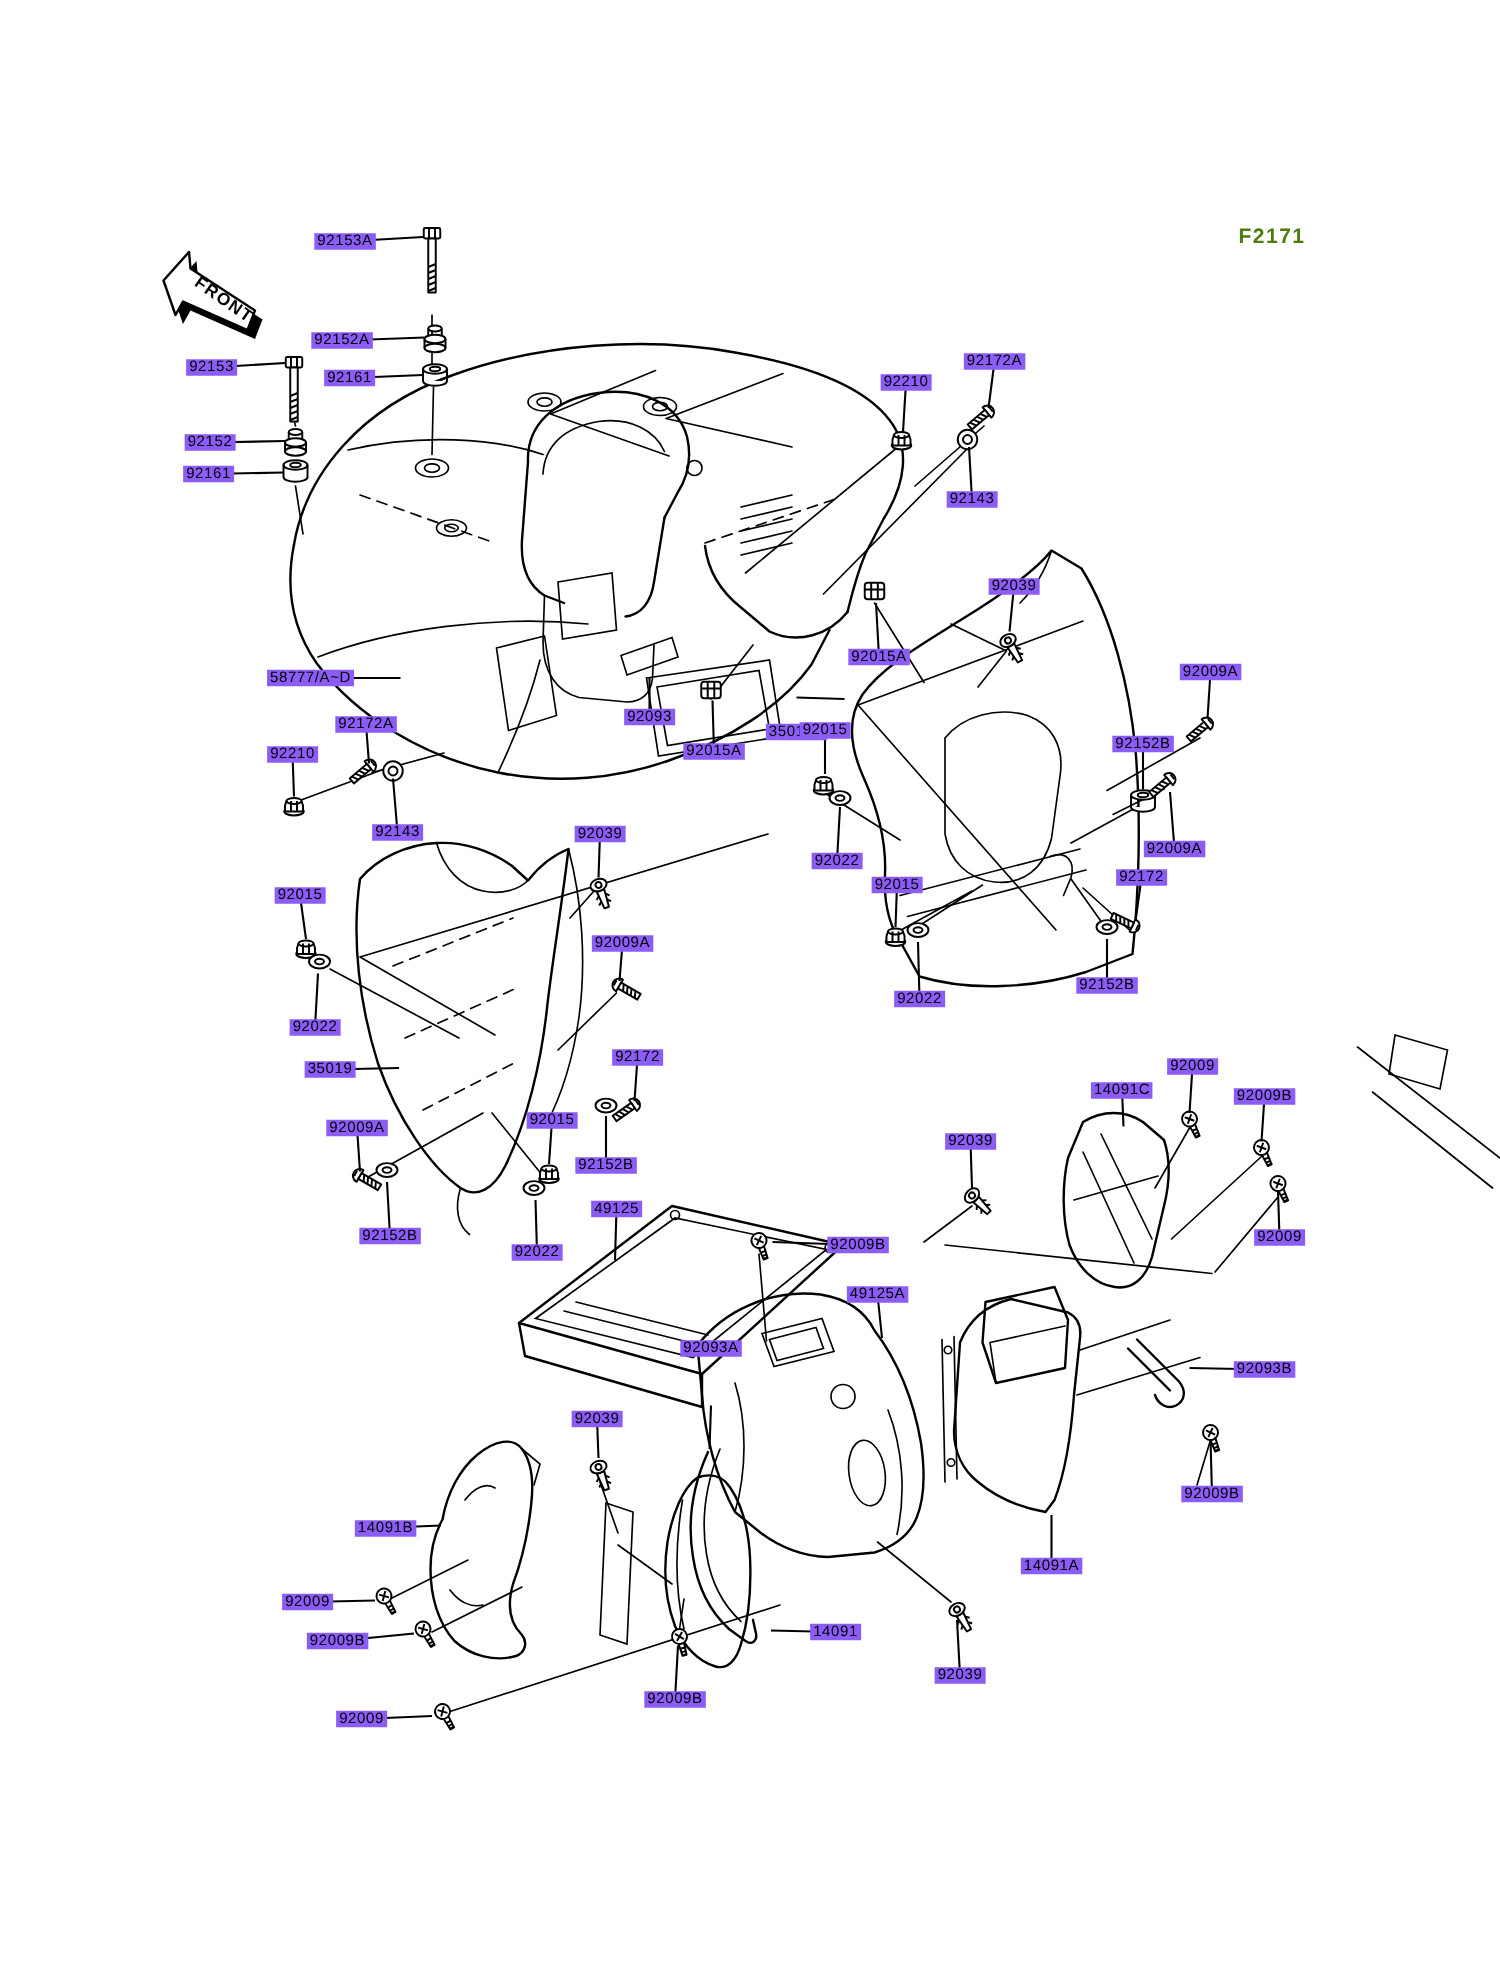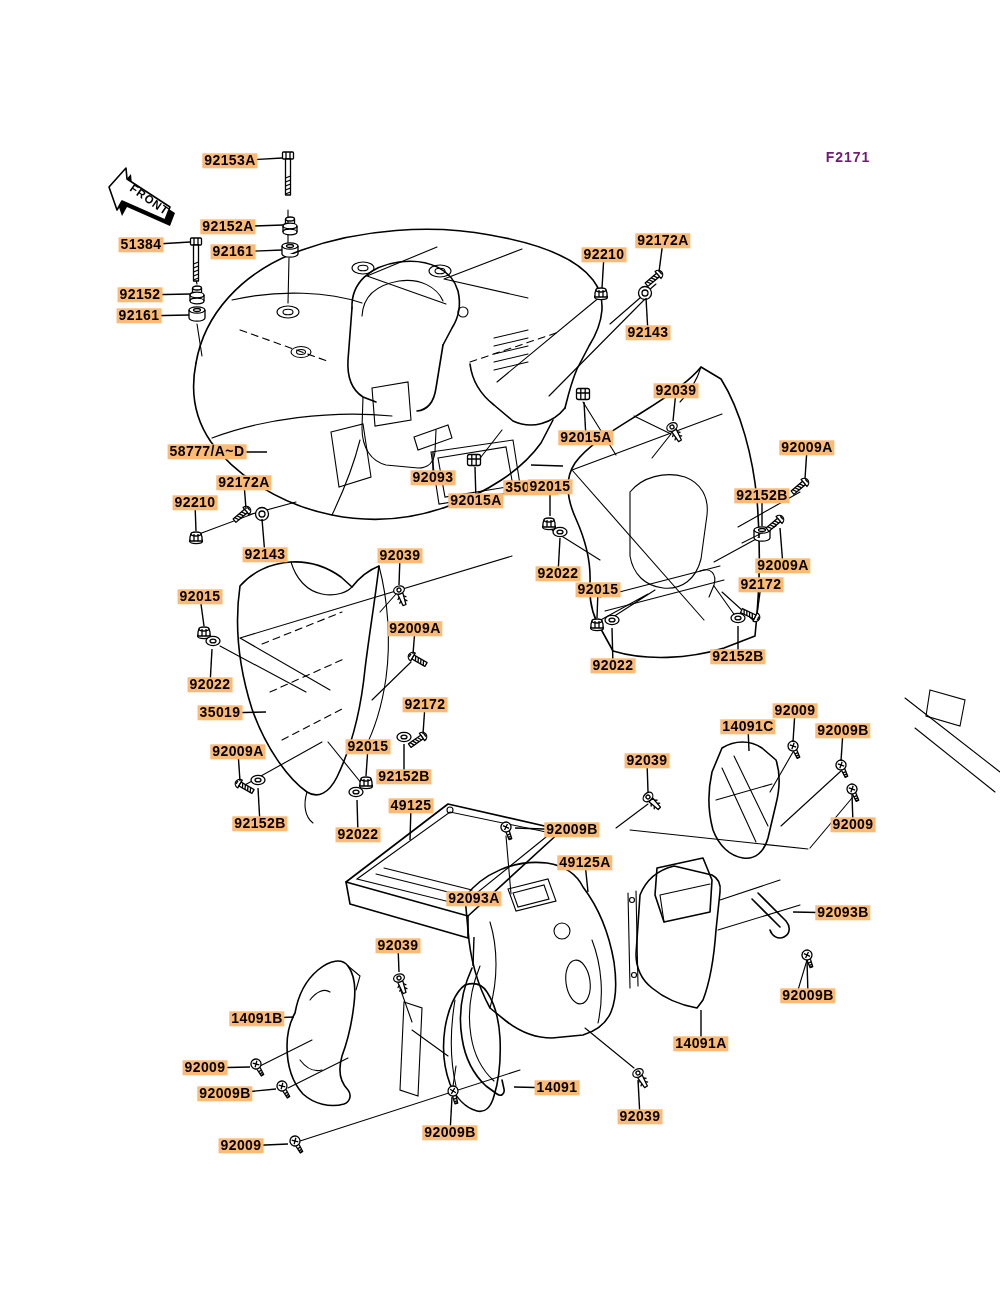--- a/index.html
+++ b/index.html
@@ -5,24 +5,24 @@
   html,body{margin:0;padding:0;background:#fff;}
   #stage{position:relative;width:1000px;height:1309px;background:#ffffff;overflow:hidden;
          font-family:"Liberation Sans",sans-serif;}
   #art{position:absolute;left:0;top:0;}
   .ln{stroke:#000;stroke-width:1.6;fill:none;stroke-linecap:round;stroke-linejoin:round;}
   .thin{stroke:#000;stroke-width:1.1;fill:none;stroke-linecap:round;}
   .dash{stroke-dasharray:7 5;}
   .sym{stroke:#000;stroke-width:1.3;fill:#fff;stroke-linejoin:round;}
   #leader-layer line{stroke:#000;stroke-width:1.4;}
   #label-layer{position:absolute;left:0;top:0;width:100%;height:100%;pointer-events:none;}
-  .part-label{position:absolute;transform:translate(-50%,-50%);font-weight:700;font-size:14px;
-              letter-spacing:.4px;color:#000;background:#fdba74;padding:0 2px;white-space:nowrap;line-height:1.1;}
+  .part-label{position:absolute;transform:translate(-50%,-50%);font-weight:400;font-size:10px;
+              letter-spacing:.4px;color:#000;background:#8b5cf6;padding:0 2px;white-space:nowrap;line-height:1.1;}
   .figure-code{position:absolute;transform:translate(-50%,-50%);font-weight:700;font-size:14px;
-              letter-spacing:1px;color:#701a75;}
+              letter-spacing:1px;color:#4d7c0f;}
   .front-text{font-weight:700;font-size:11.5px;letter-spacing:1px;fill:#000;}
 </style>
 </head>
 <body>
 
 <div id="stage">
 
   <svg id="art" width="1000" height="1309" viewBox="0 0 1000 1309" xmlns="http://www.w3.org/2000/svg">
 
     <defs>
@@ -313,21 +313,21 @@
         <line x1="241" y1="1146" x2="288" y2="1144"></line>
         <line x1="557" y1="1088" x2="514" y2="1087"></line>
         <line x1="450" y1="1133" x2="452" y2="1097"></line>
         <line x1="640" y1="1117" x2="638" y2="1080"></line>
       </g>
   </svg>
 
   <div id="label-layer">
       <div class="part-label" style="left: 230px; top: 161px;">92153A</div>
       <div class="part-label" style="left: 228px; top: 227px;">92152A</div>
-      <div class="part-label" style="left: 141px; top: 245px;">51384</div>
+      <div class="part-label" style="left: 141px; top: 245px;">92153</div>
       <div class="part-label" style="left: 233px; top: 252px;">92161</div>
       <div class="part-label" style="left: 140px; top: 295px;">92152</div>
       <div class="part-label" style="left: 139px; top: 316px;">92161</div>
       <div class="part-label" style="left: 604px; top: 255px;">92210</div>
       <div class="part-label" style="left: 663px; top: 241px;">92172A</div>
       <div class="part-label" style="left: 648px; top: 333px;">92143</div>
       <div class="part-label" style="left: 676px; top: 391px;">92039</div>
       <div class="part-label" style="left: 586px; top: 438px;">92015A</div>
       <div class="part-label" style="left: 531px; top: 488px;">35019A</div>
       <div class="part-label" style="left: 550px; top: 487px;">92015</div>

